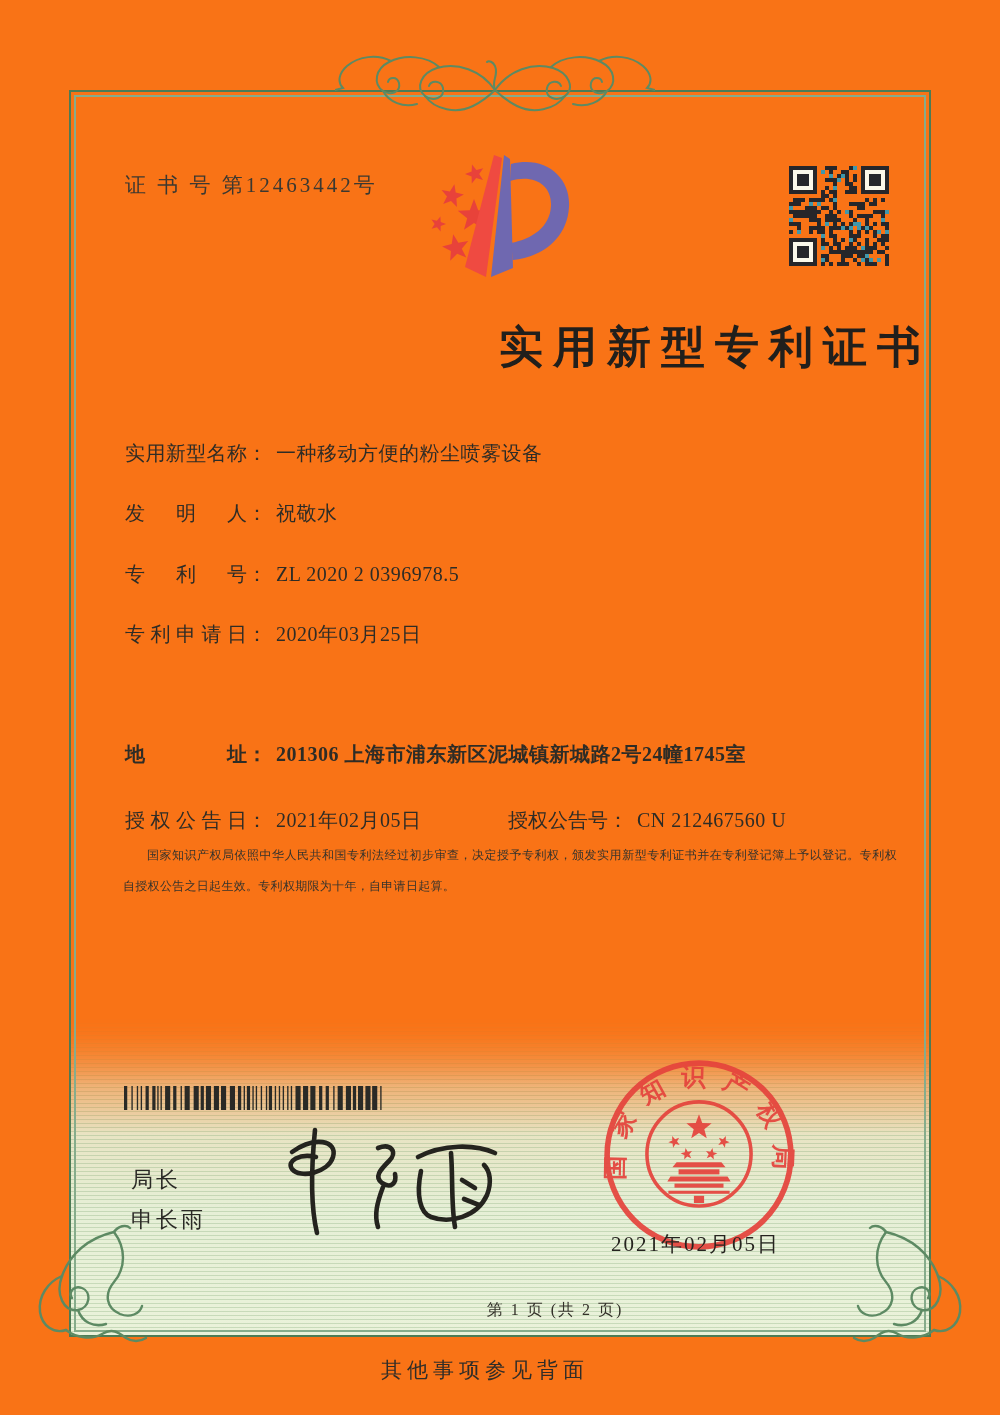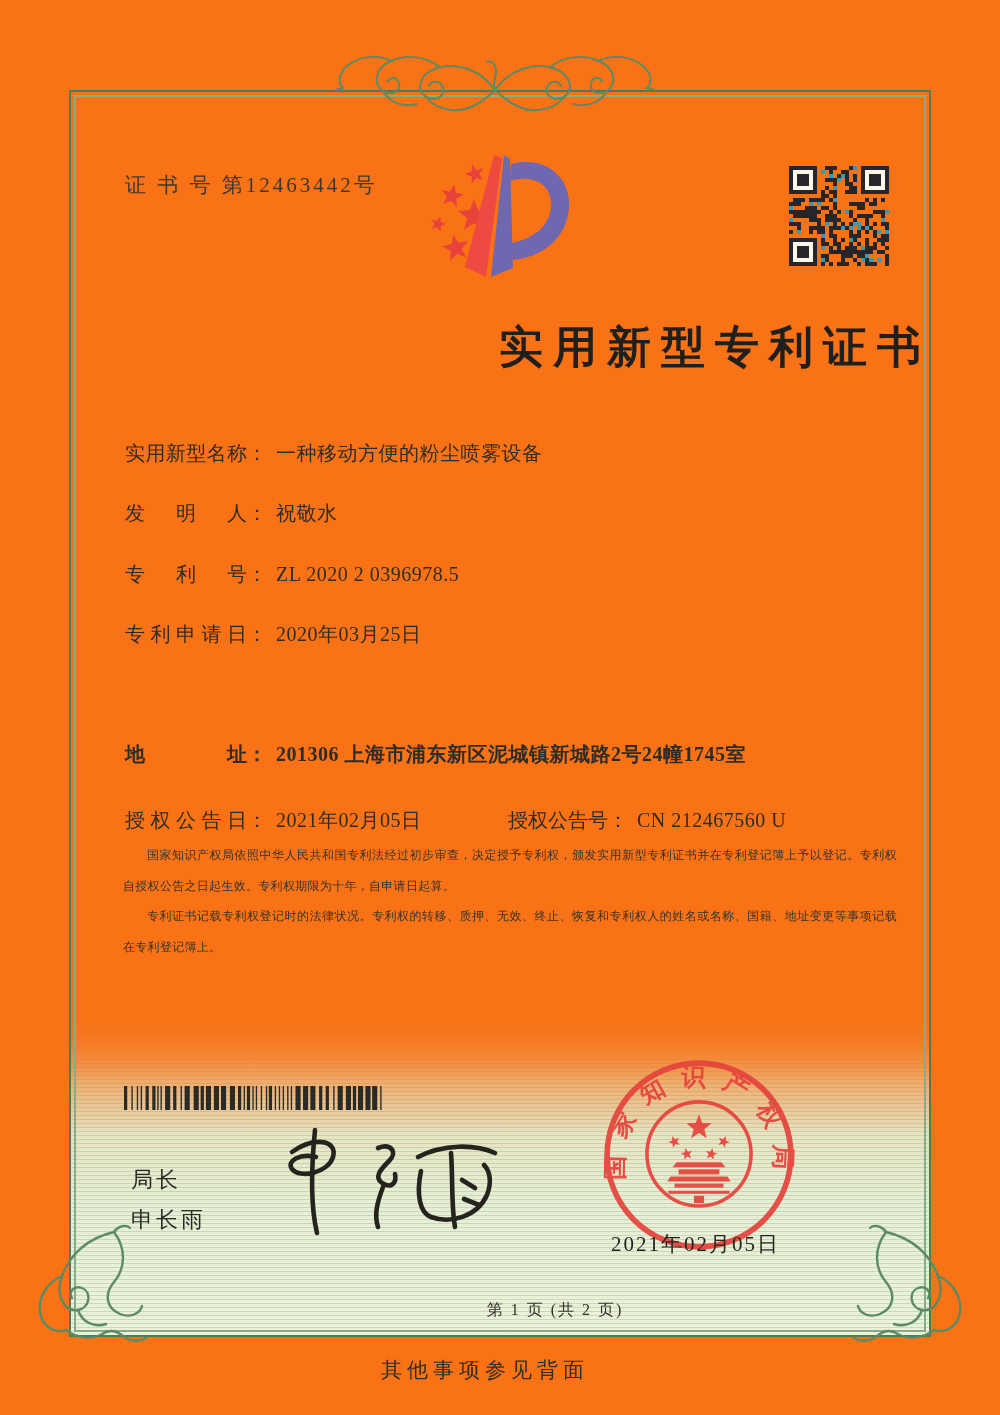--- a/index.html
+++ b/index.html
@@ -383,21 +383,20 @@
   </div>
   <div class="frow" style="top:801px;margin-top:6px;">
     <span class="flabel">授权公告日</span><span class="fcolon">：</span><span class="fvalue">2021年02月05日</span>
     <span class="fpair2">
       <span class="flabel2">授权公告号</span><span class="fcolon">：</span><span class="fvalue">CN 212467560 U</span>
     </span>
   </div>
 
   <div class="paras">
     <p>国家知识产权局依照中华人民共和国专利法经过初步审查，决定授予专利权，颁发实用新型专利证书并在专利登记簿上予以登记。专利权自授权公告之日起生效。专利权期限为十年，自申请日起算。</p>
-    <p>专利证书记载专利权登记时的法律状况。专利权的转移、质押、无效、终止、恢复和专利权人的姓名或名称、国籍、地址变更等事项记载在专利登记簿上。</p>
   </div>
 
   <div class="barcode">
     <svg id="bc-svg" width="260" height="24" preserveAspectRatio="none" fill="#2a2a26" viewBox="0 0 193 24">
         <rect x="0.0" y="0" width="2.4" height="24"></rect>
         <rect x="5.5" y="0" width="1.0" height="24"></rect>
         <rect x="9.5" y="0" width="1.0" height="24"></rect>
         <rect x="12.4" y="0" width="1.0" height="24"></rect>
         <rect x="16.0" y="0" width="2.4" height="24"></rect>
         <rect x="21.0" y="0" width="2.4" height="24"></rect>

